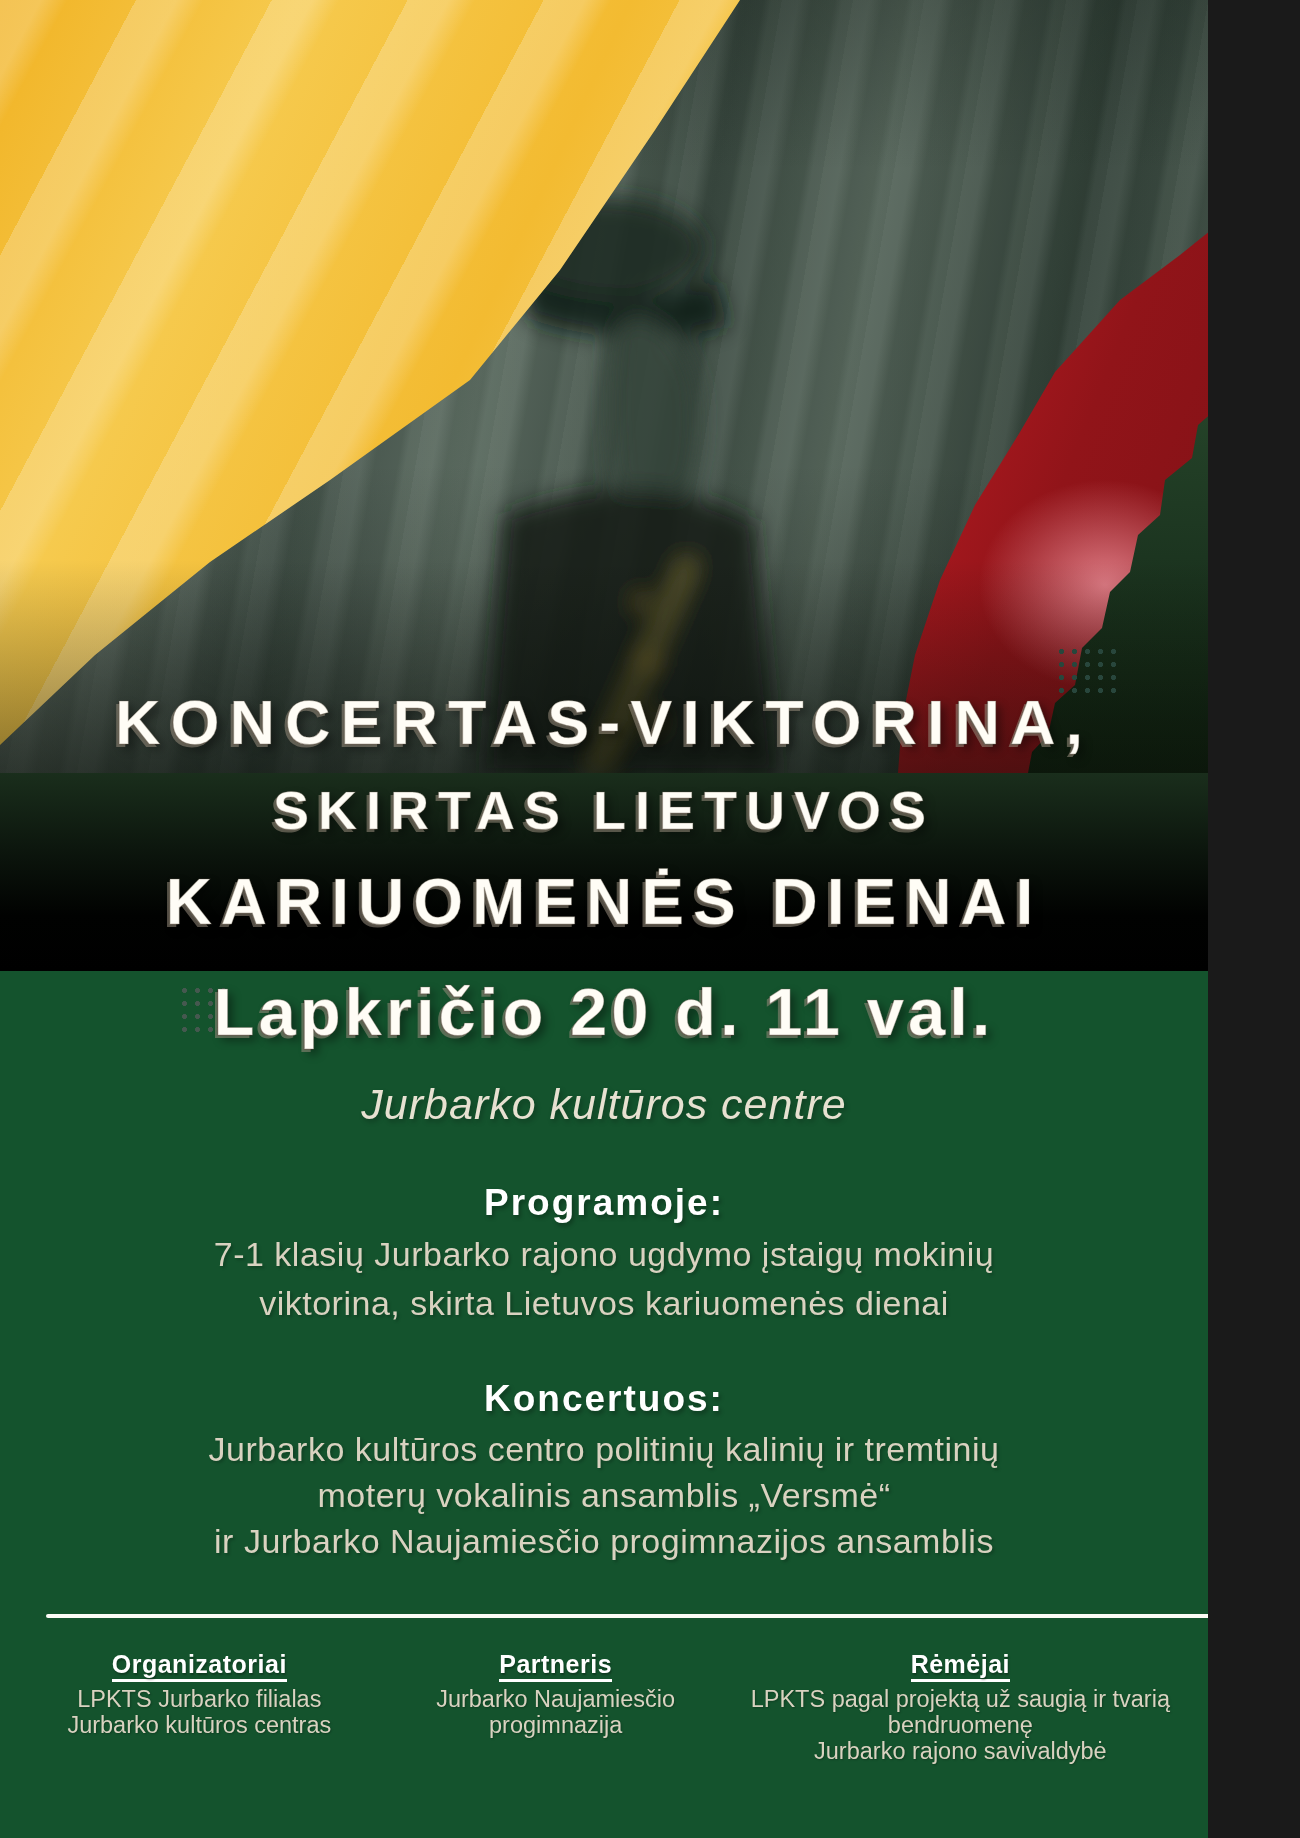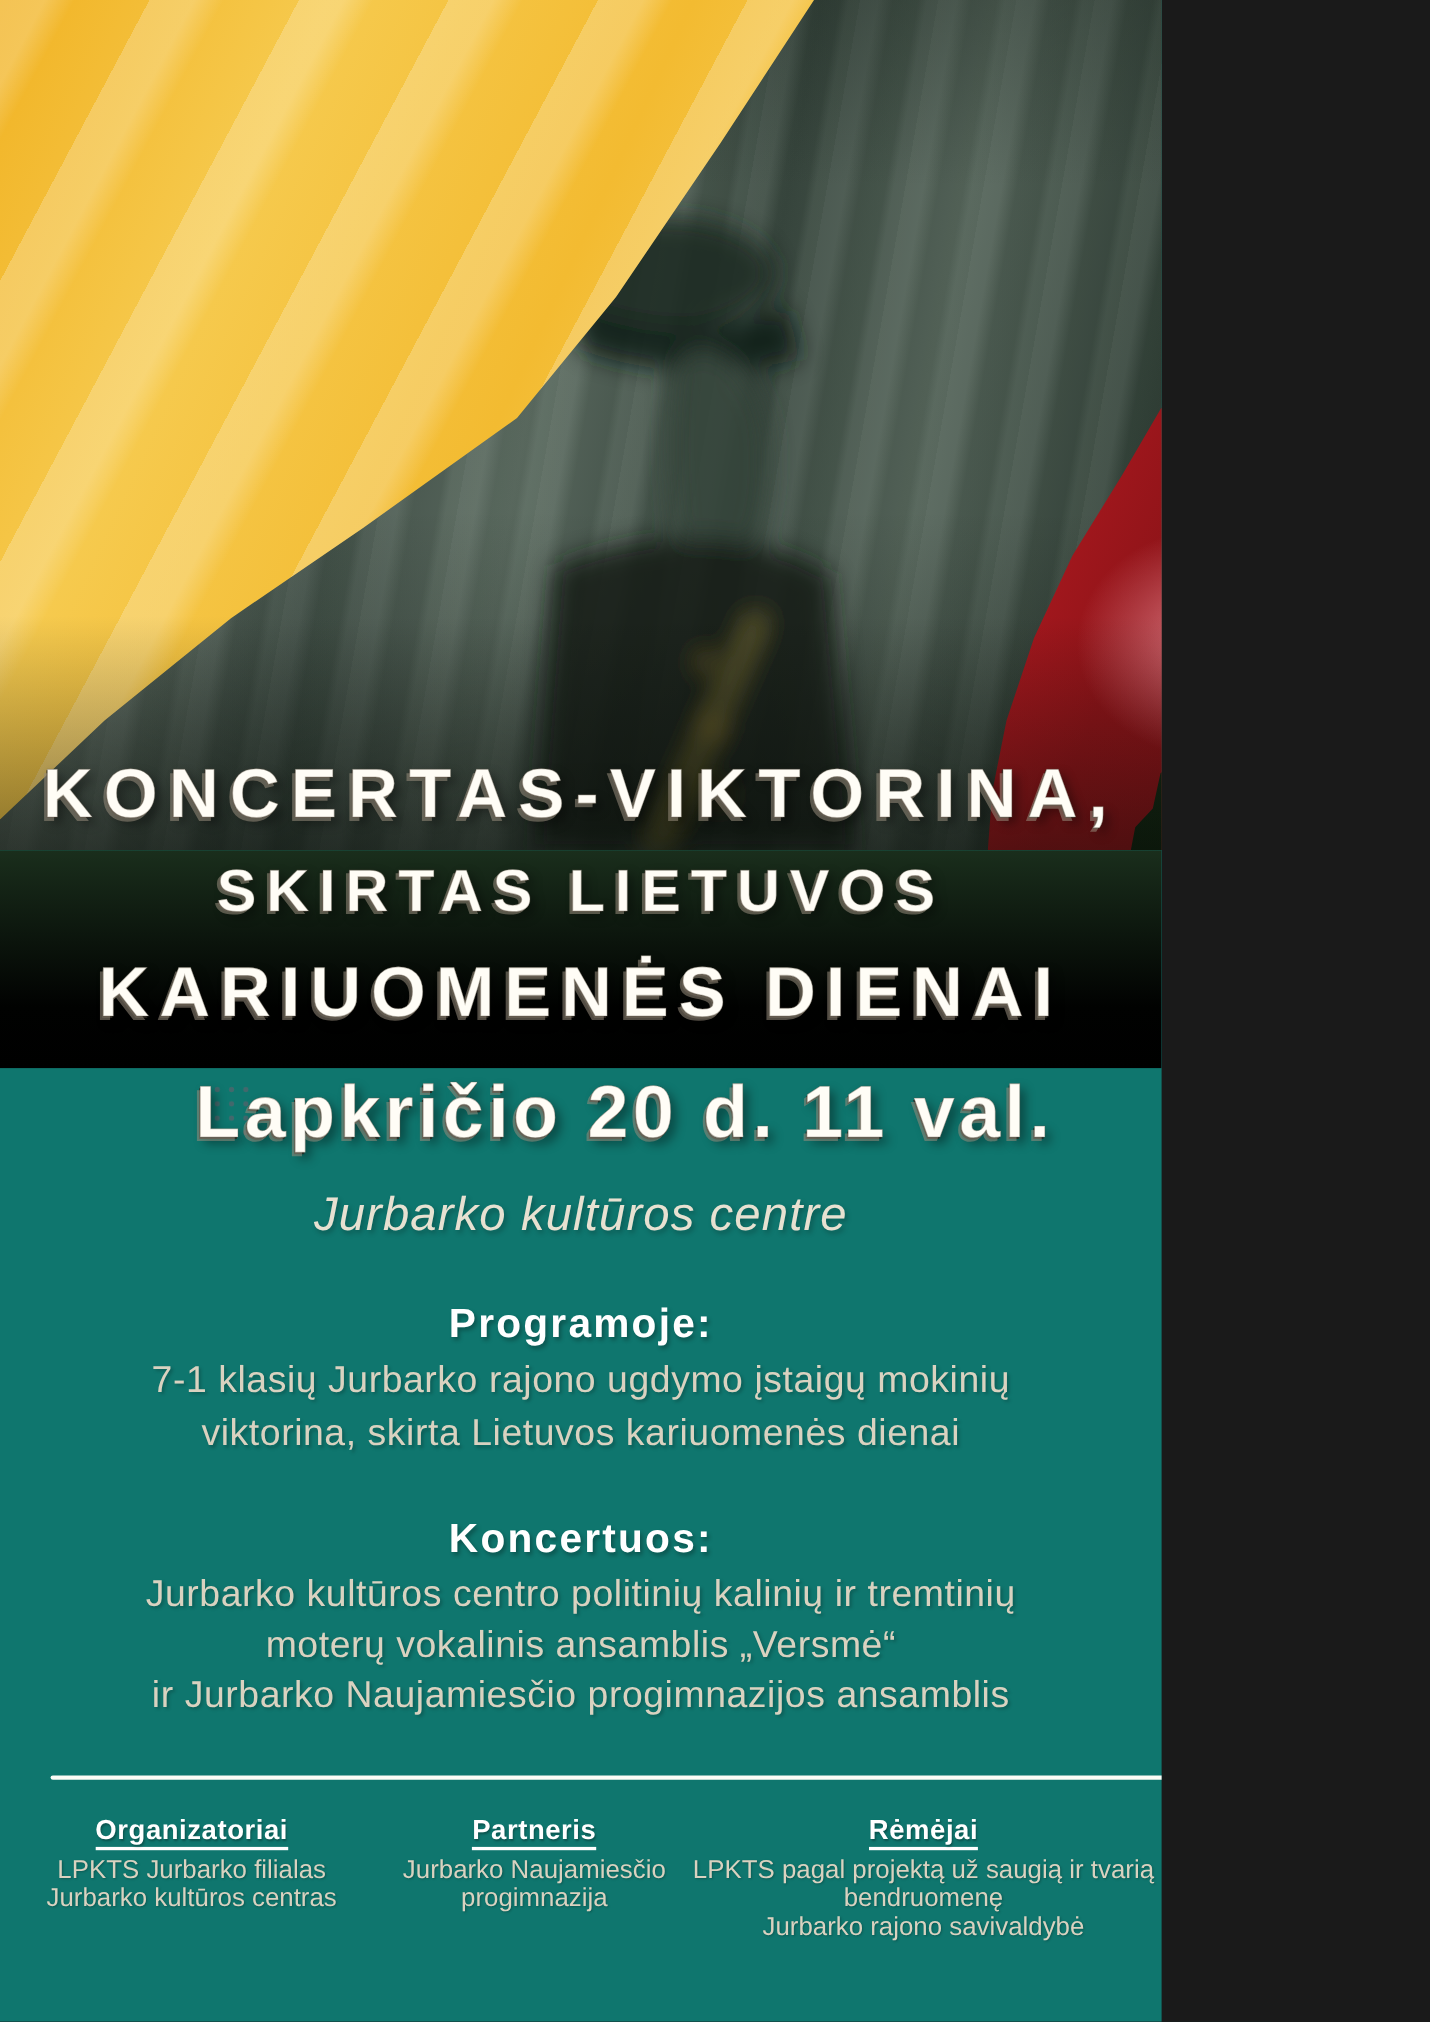--- a/index.html
+++ b/index.html
@@ -1,18 +1,18 @@
 <!DOCTYPE html>
 <html><head>
 <meta charset="utf-8">
 <style>
   html,body{margin:0;padding:0;background:#1a1a1a;}
   .poster{
-    position:relative;width:1056px;height:1838px;overflow:hidden;
-    background:#0f766e;
+    position:relative;width:1208px;height:1838px;overflow:hidden;
+    background:#14532d;
     font-family:"Liberation Sans", sans-serif;
   }
   
   .photo{position:absolute;left:0;top:0;width:1300px;height:773px;overflow:hidden;}
   .flag-base{
     position:absolute;inset:0;
     background:
       repeating-linear-gradient(100deg, rgba(255,255,255,0.07) 0 16px, rgba(0,0,0,0.05) 30px 52px, rgba(255,255,255,0.04) 60px 70px),
       linear-gradient(100deg,#5a695e 0%,#6b7a6f 12%,#44534a 26%,#5d6d62 38%,#39483f 52%,#55655a 63%,#314037 78%,#46564c 90%,#2c3b32 100%);
   }
@@ -61,21 +61,21 @@
   .center{position:absolute;left:0;width:100%;text-align:center;}
   .display{
     font-weight:bold;text-transform:uppercase;color:#fffdf6;
     -webkit-text-stroke:1px rgba(97,89,74,0.35);
     text-shadow:-3px 3px 0 rgba(152,141,123,0.55),-1px 1px 0 rgba(45,40,32,0.85),4px 5px 10px rgba(0,0,0,0.45);
     white-space:nowrap;
   }
   .title-line1{top:686px;font-size:63px;letter-spacing:10px;}
   .title-line2{top:779px;font-size:54px;letter-spacing:9px;}
   .title-line3{top:865px;font-size:64px;letter-spacing:9px;}
-  .date-line{top:973px;font-size:67px;letter-spacing:4px;text-transform:none;padding-left:40px;}
+  .date-line{top:973px;font-size:67px;letter-spacing:4px;text-transform:none;}
   .venue{top:1080px;font-size:43px;font-style:italic;color:#e7e1d1;letter-spacing:1px;
     text-shadow:2px 3px 5px rgba(0,0,0,0.25);}
   .sec-heading{font-weight:bold;color:#ffffff;font-size:37px;letter-spacing:2px;
     text-shadow:2px 3px 4px rgba(0,0,0,0.3);}
   .prog-heading{top:1182px;}
   .konc-heading{top:1378px;}
   .sec-body{color:#d9d2c0;font-size:34px;letter-spacing:0.5px;
     text-shadow:2px 2px 3px rgba(0,0,0,0.22);}
   .prog-body{top:1230px;line-height:49px;}
   .konc-body{top:1426px;line-height:46px;}

